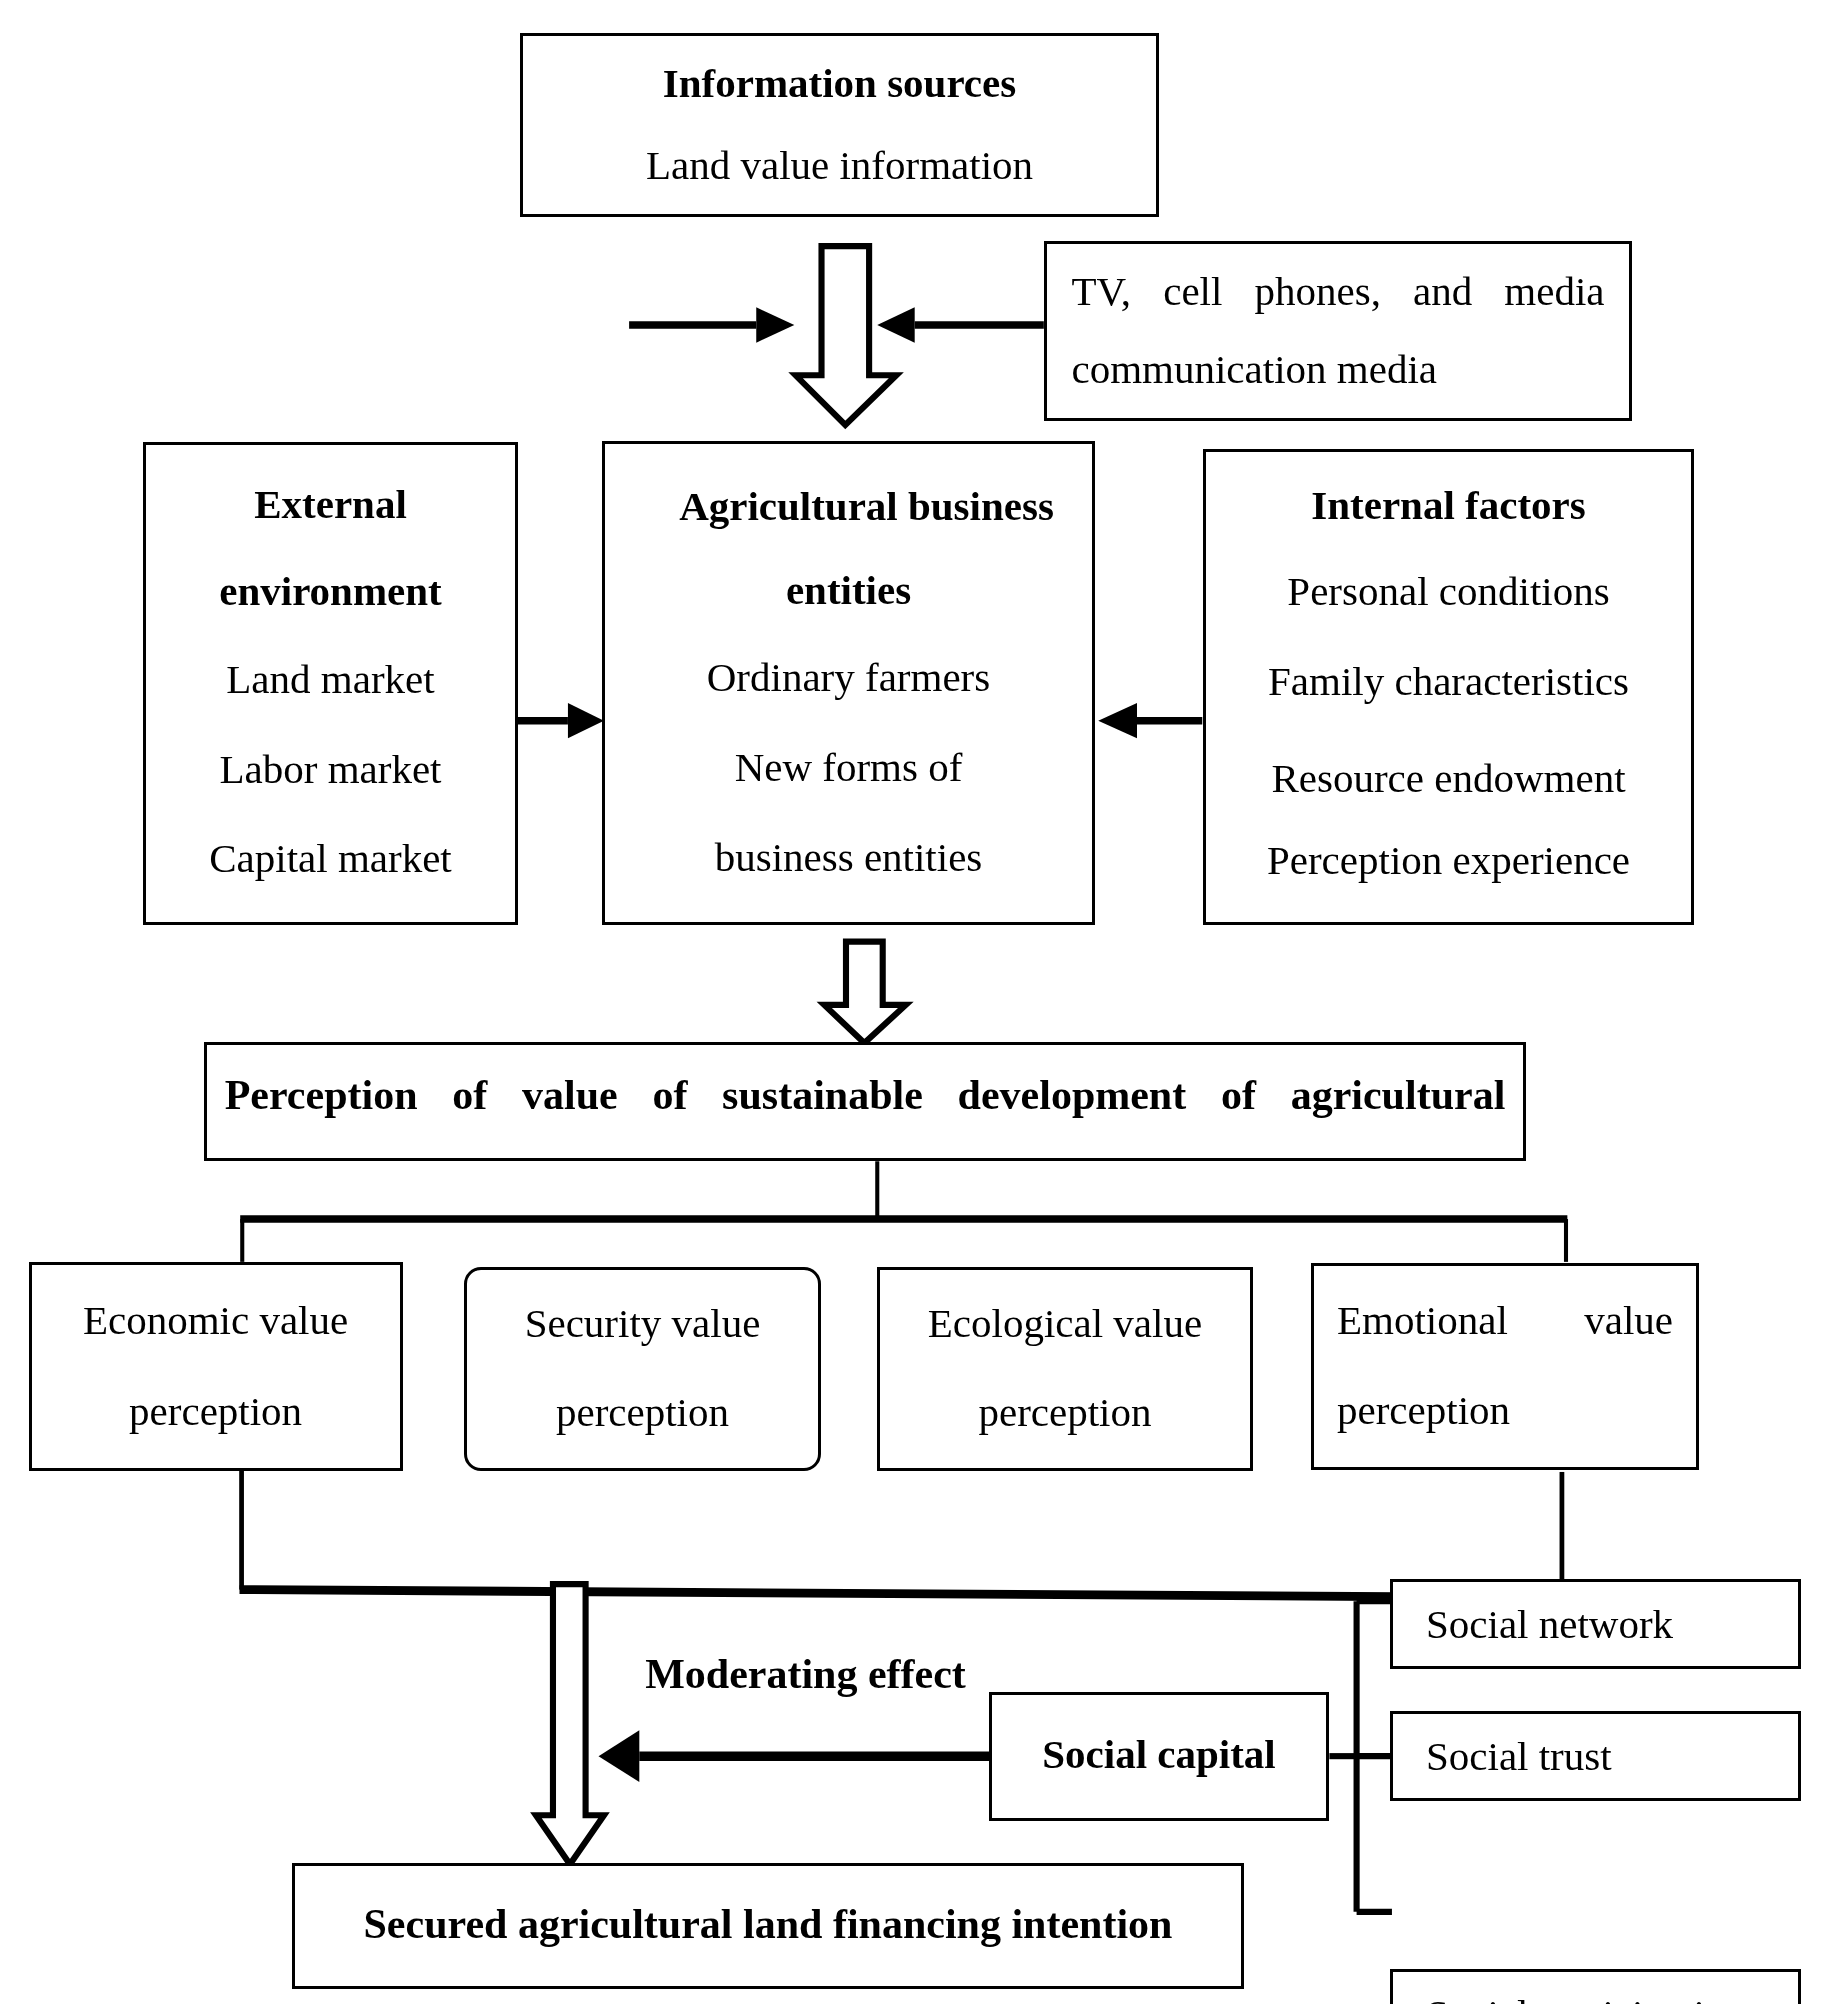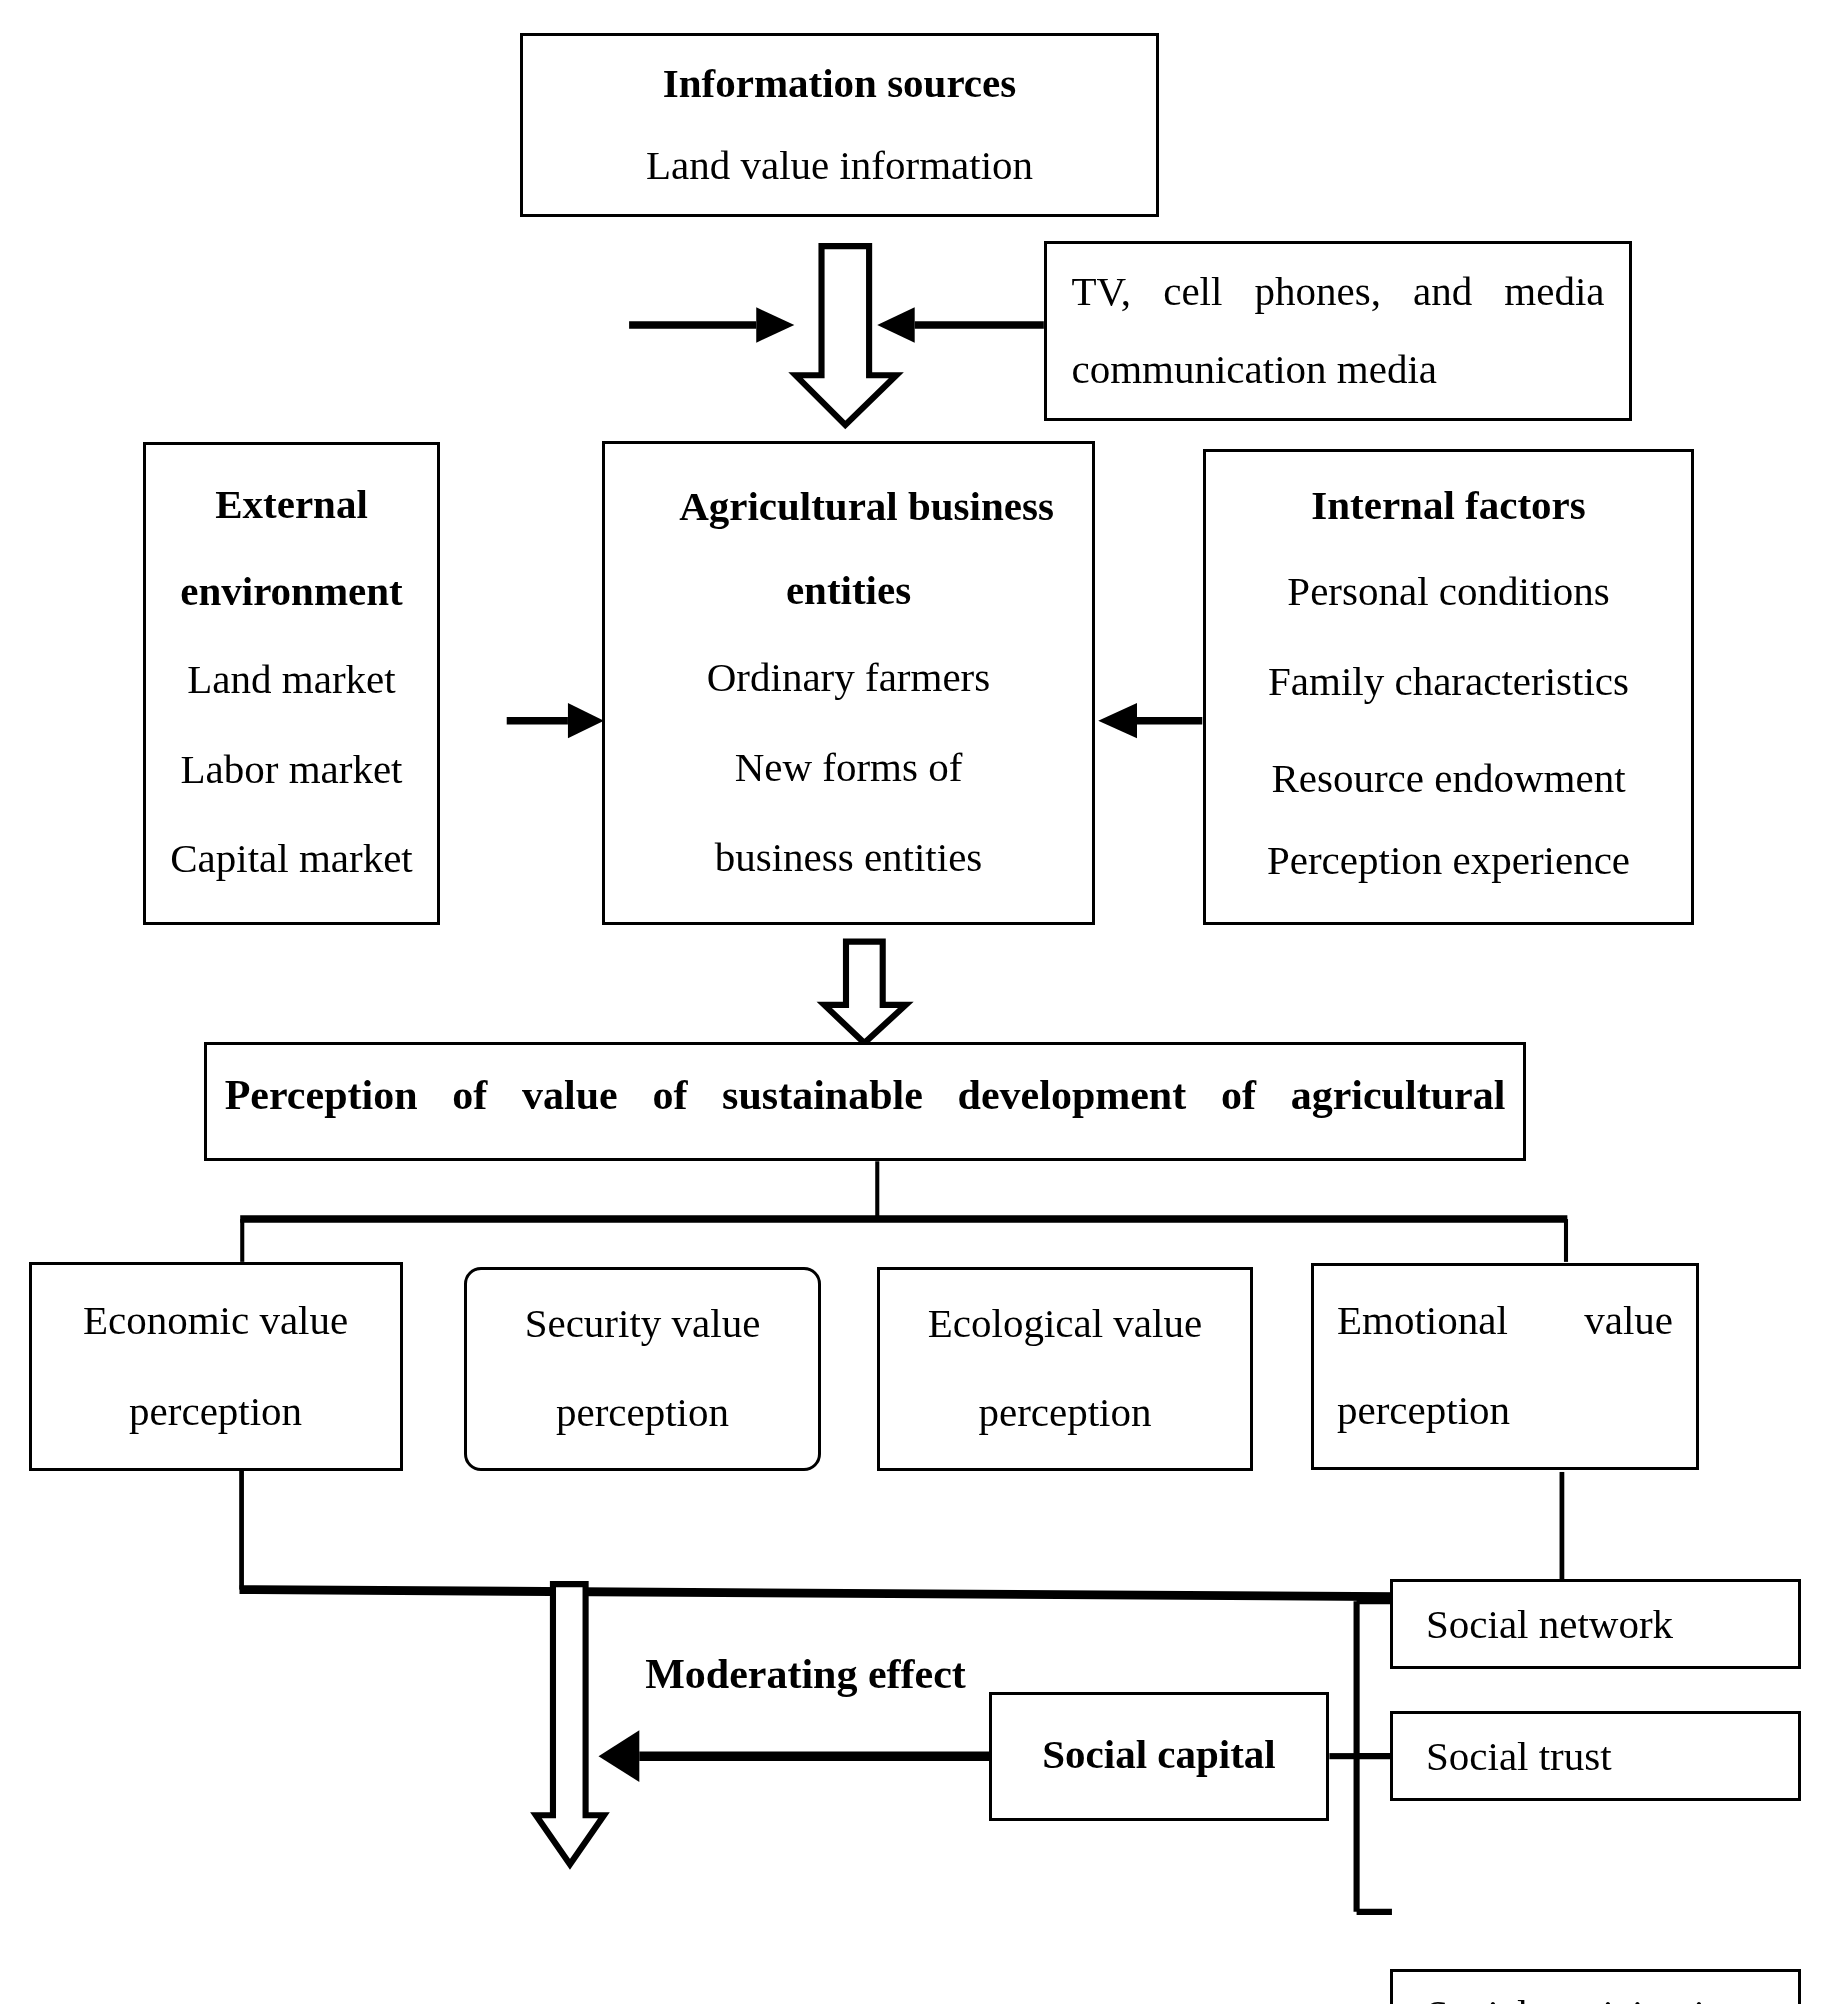--- a/index.html
+++ b/index.html
@@ -71,21 +71,21 @@
     <div class="txt bold" style="top:27px;font-size:41px;">Information sources</div>
     <div class="txt" style="top:109px;font-size:41px;">Land value information</div>
   </div>
 
 
   <div class="box" style="left:1044px;top:241px;width:588px;height:180px;">
     <div class="txt just" style="top:27px;font-size:41px;padding:0 24.5px;">TV, cell phones, and media</div>
     <div class="txt" style="top:105px;font-size:41px;text-align:left;padding-left:24.5px;">communication media</div>
   </div>
 
-  <div class="box" style="left:143px;top:442px;width:297px;height:483px;">
+  <div class="box" style="left:143px;top:442px;width:375px;height:483px;">
     <div class="txt bold" style="top:39px;font-size:41px;">External</div>
     <div class="txt bold" style="top:126px;font-size:41px;">environment</div>
     <div class="txt" style="top:214px;font-size:41px;">Land market</div>
     <div class="txt" style="top:304px;font-size:41px;">Labor market</div>
     <div class="txt" style="top:393px;font-size:41px;">Capital market</div>
   </div>
 
   <div class="box" style="left:602px;top:441px;width:493px;height:484px;">
     <div class="txt bold" style="top:42px;font-size:41px;padding-left:36px;">Agricultural business</div>
     <div class="txt bold" style="top:126px;font-size:41px;">entities</div>
@@ -138,15 +138,18 @@
   </div>
 
   <div class="box" style="left:1390px;top:1711px;width:411px;height:90px;">
     <div class="txt" style="top:22px;font-size:41px;text-align:left;padding-left:33px;">Social trust</div>
   </div>
 
   <div class="box" style="left:1390px;top:1969px;width:411px;height:90px;">
     <div class="txt" style="top:22px;font-size:41px;text-align:left;padding-left:33px;">Social participation</div>
   </div>
 
+  <div class="box" style="left:292px;top:1863px;width:952px;height:126px;">
+    <div class="txt bold" style="top:37px;font-size:42px;">Secured agricultural land financing intention</div>
+  </div>
 
 </div>
 
 
 </body></html>

